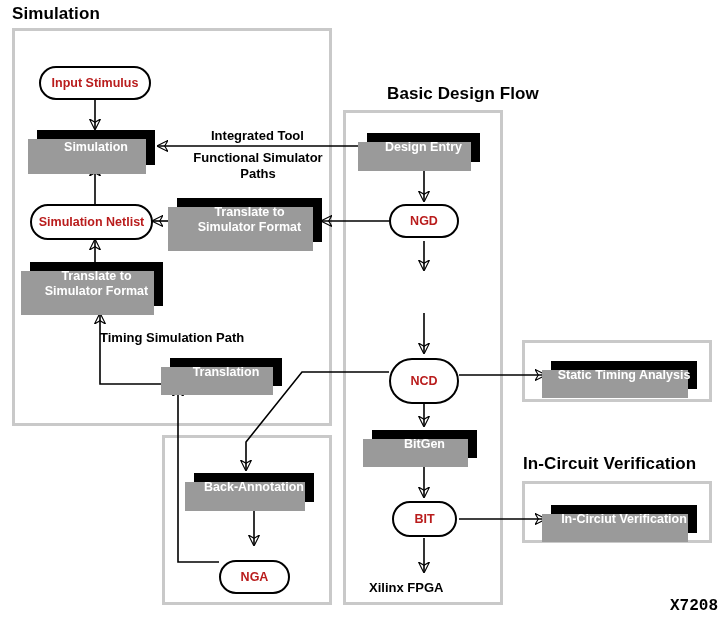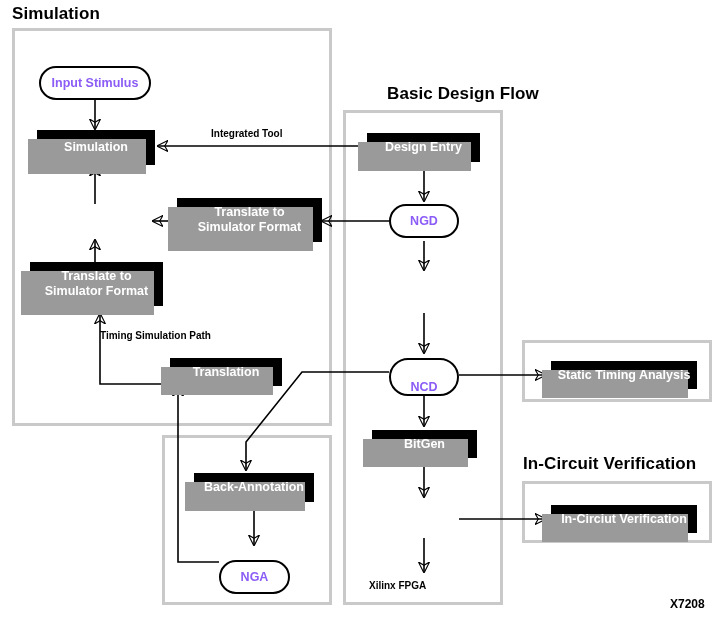--- a/index.html
+++ b/index.html
@@ -68,52 +68,53 @@
   .proc .ptext {
     position: relative;
     z-index: 2;
     padding: 0 5px;
   }
 
   
   .term {
     position: absolute;
     background: #ffffff;
-    color: #8b5cf6;
+    color: #b91c1c;
     border: 2.5px solid #000000;
     border-radius: 999px;
     font-size: 12.5px;
     font-weight: bold;
     display: flex;
     align-items: center;
     justify-content: center;
     text-align: center;
     box-sizing: border-box;
     z-index: 5;
   }
 
   
   .plain-label {
     position: absolute;
-    font-size: 10px;
+    font-size: 13px;
     font-weight: bold;
     color: #000000;
     white-space: nowrap;
     z-index: 6;
   }
   .plain-label.multiline {
     white-space: normal;
     text-align: center;
     line-height: 1.25;
   }
   .corner-code {
     position: absolute;
-    font-size: 12px;
+    font-size: 16px;
     font-weight: bold;
     color: #000000;
+    font-family: Liberation Mono, monospace;
   }
 
   
   #wires {
     position: absolute;
     left: 0; top: 0;
     width: 728px;
     height: 620px;
     z-index: 3;
     pointer-events: none;
@@ -182,20 +183,23 @@
 
   <div class="term" style="left:39px; top:66px; width:112px; height:34px;">
     <span>Input Stimulus</span>
   </div>
 
   <div class="proc" style="left:37px; top:130px; width:118px; height:35px;">
     <span class="shadow"></span>
     <span class="ptext">Simulation</span>
   </div>
 
+  <div class="term" style="left:30px; top:204px; width:123px; height:36px;">
+    <span>Simulation Netlist</span>
+  </div>
 
   <div class="proc" style="left:177px; top:198px; width:145px; height:44px;">
     <span class="shadow"></span>
     <span class="ptext">
       <span>Translate to</span><br>
       <span>Simulator Format</span>
     </span>
   </div>
 
   <div class="proc" style="left:30px; top:262px; width:133px; height:44px;">
@@ -223,42 +227,49 @@
   <div class="proc" style="left:367px; top:133px; width:113px; height:29px;">
     <span class="shadow"></span>
     <span class="ptext">Design Entry</span>
   </div>
 
   <div class="term" style="left:389px; top:204px; width:70px; height:34px;">
     <span>NGD</span>
   </div>
 
 
-  <div class="term" style="left:389px; top:358px; width:70px; height:38px;align-items:flex-end;">
+  <div class="term" style="left:389px; top:358px; width:70px; height:46px;">
     <span>NCD</span>
   </div>
 
   <div class="proc" style="left:372px; top:430px; width:105px; height:28px;">
     <span class="shadow"></span>
     <span class="ptext">BitGen</span>
   </div>
 
+  <div class="term" style="left:392px; top:501px; width:65px; height:36px;">
+    <span>BIT</span>
+  </div>
 
   <div class="proc" style="left:551px; top:361px; width:146px; height:28px;">
     <span class="shadow"></span>
     <span class="ptext">Static Timing Analysis</span>
   </div>
 
   <div class="proc" style="left:551px; top:505px; width:146px; height:28px;">
     <span class="shadow"></span>
     <span class="ptext">In-Circiut Verification</span>
   </div>
 
   <div class="plain-label" style="left:211px; top:128px;">Integrated Tool</div>
 
+  <div class="plain-label multiline" style="left:184px; top:150px; width:148px;">
+    <span>Functional Simulator</span><br>
+    <span>Paths</span>
+  </div>
 
   <div class="plain-label" style="left:100px; top:330px;">Timing Simulation Path</div>
 
   <div class="plain-label" style="left:369px; top:580px;">Xilinx FPGA</div>
 
   <div class="corner-code" style="left:670px; top:597px;">X7208</div>
 
 </div>
 
 </body></html>

